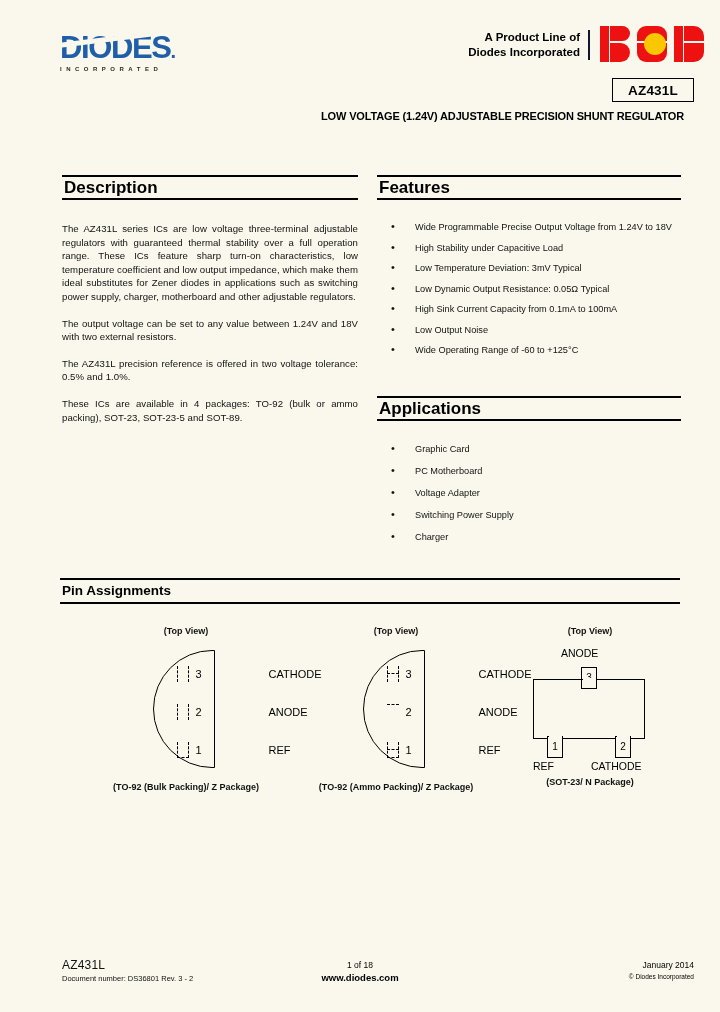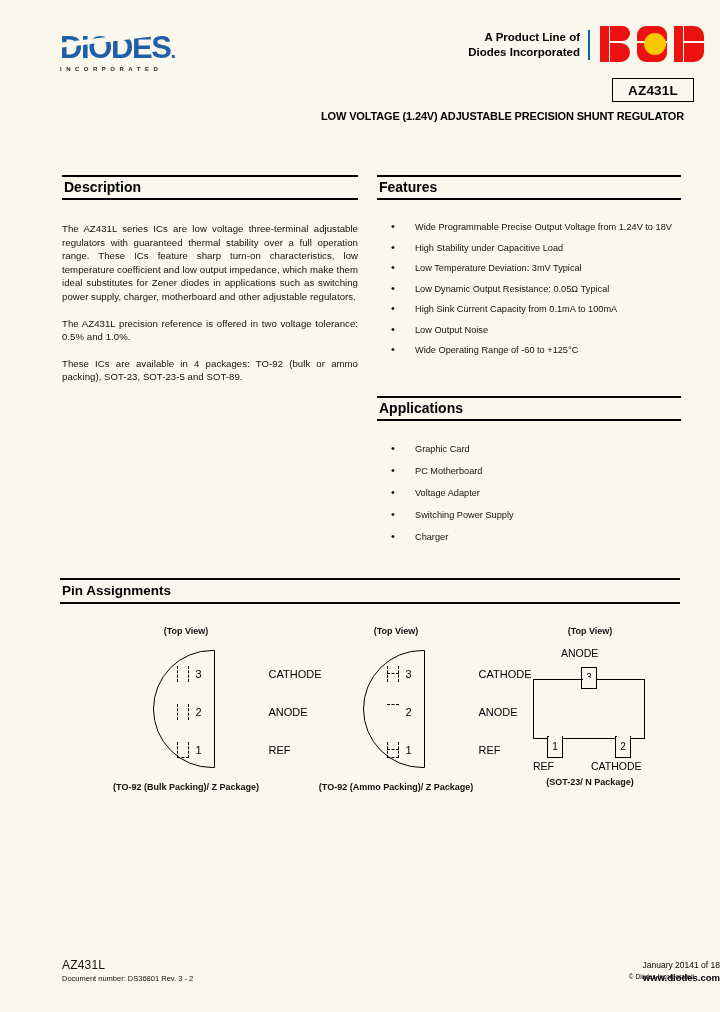--- a/index.html
+++ b/index.html
@@ -72,21 +72,21 @@
 
   .product-line {
     position: absolute;
     right: 130px;
     top: 30px;
     text-align: right;
     font-weight: bold;
     font-size: 11.5px;
     line-height: 15px;
     padding-right: 8px;
-    border-right: 2px solid #0369a1;
+    border-right: 2px solid #0f172a;
     color: #000;
   }
 
   .bcd-logo {
     position: absolute;
     right: 12px;
     top: 26px;
     width: 108px;
     height: 36px;
   }
@@ -141,21 +141,21 @@
   
   .section-head {
     position: absolute;
     border-top: 2.2px solid #000;
     border-bottom: 2.2px solid #000;
     height: 21px;
     box-sizing: content-box;
   }
   .section-head span {
     font-weight: bold;
-    font-size: 14px;
+    font-size: 17px;
     line-height: 21px;
     display: block;
     padding-left: 2px;
   }
 
   .col-left {
     position: absolute;
     left: 62px;
     top: 175px;
     width: 296px;
@@ -397,21 +397,21 @@
   .f-doc {
     font-size: 7.5px;
     color: #111;
     margin-top: 2px;
   }
   .footer-center {
     position: absolute;
     left: 0;
     top: 2px;
     width: 720px;
-    text-align: right;
+    text-align: center;
   }
   .f-page {
     font-size: 8.5px;
   }
   .f-web {
     font-size: 9.5px;
     font-weight: bold;
     margin-top: 2px;
   }
   .footer-right {
@@ -475,20 +475,21 @@
 
     <div class="doc-title">LOW VOLTAGE (1.24V) ADJUSTABLE PRECISION SHUNT REGULATOR</div>
   </div>
 
   <div class="col-left">
     <div class="section-head" style="position:relative;width:296px;">
       <span>Description</span>
     </div>
     <div style="height:22px;"></div>
     <p class="para">The AZ431L series ICs are low voltage three-terminal adjustable regulators with guaranteed thermal stability over a full operation range. These ICs feature sharp turn-on characteristics, low temperature coefficient and low output impedance, which make them ideal substitutes for Zener diodes in applications such as switching power supply, charger, motherboard and other adjustable regulators.</p>
+    <p class="para">The output voltage can be set to any value between 1.24V and 18V with two external resistors.</p>
     <p class="para">The AZ431L precision reference is offered in two voltage tolerance: 0.5% and 1.0%.</p>
     <p class="para">These ICs are available in 4 packages: TO-92 (bulk or ammo packing), SOT-23, SOT-23-5 and SOT-89.</p>
   </div>
 
   <div class="col-right">
     <div class="section-head" style="position:relative;width:304px;">
       <span>Features</span>
     </div>
     <div style="height:21px;"></div>
     <ul class="bullets">

